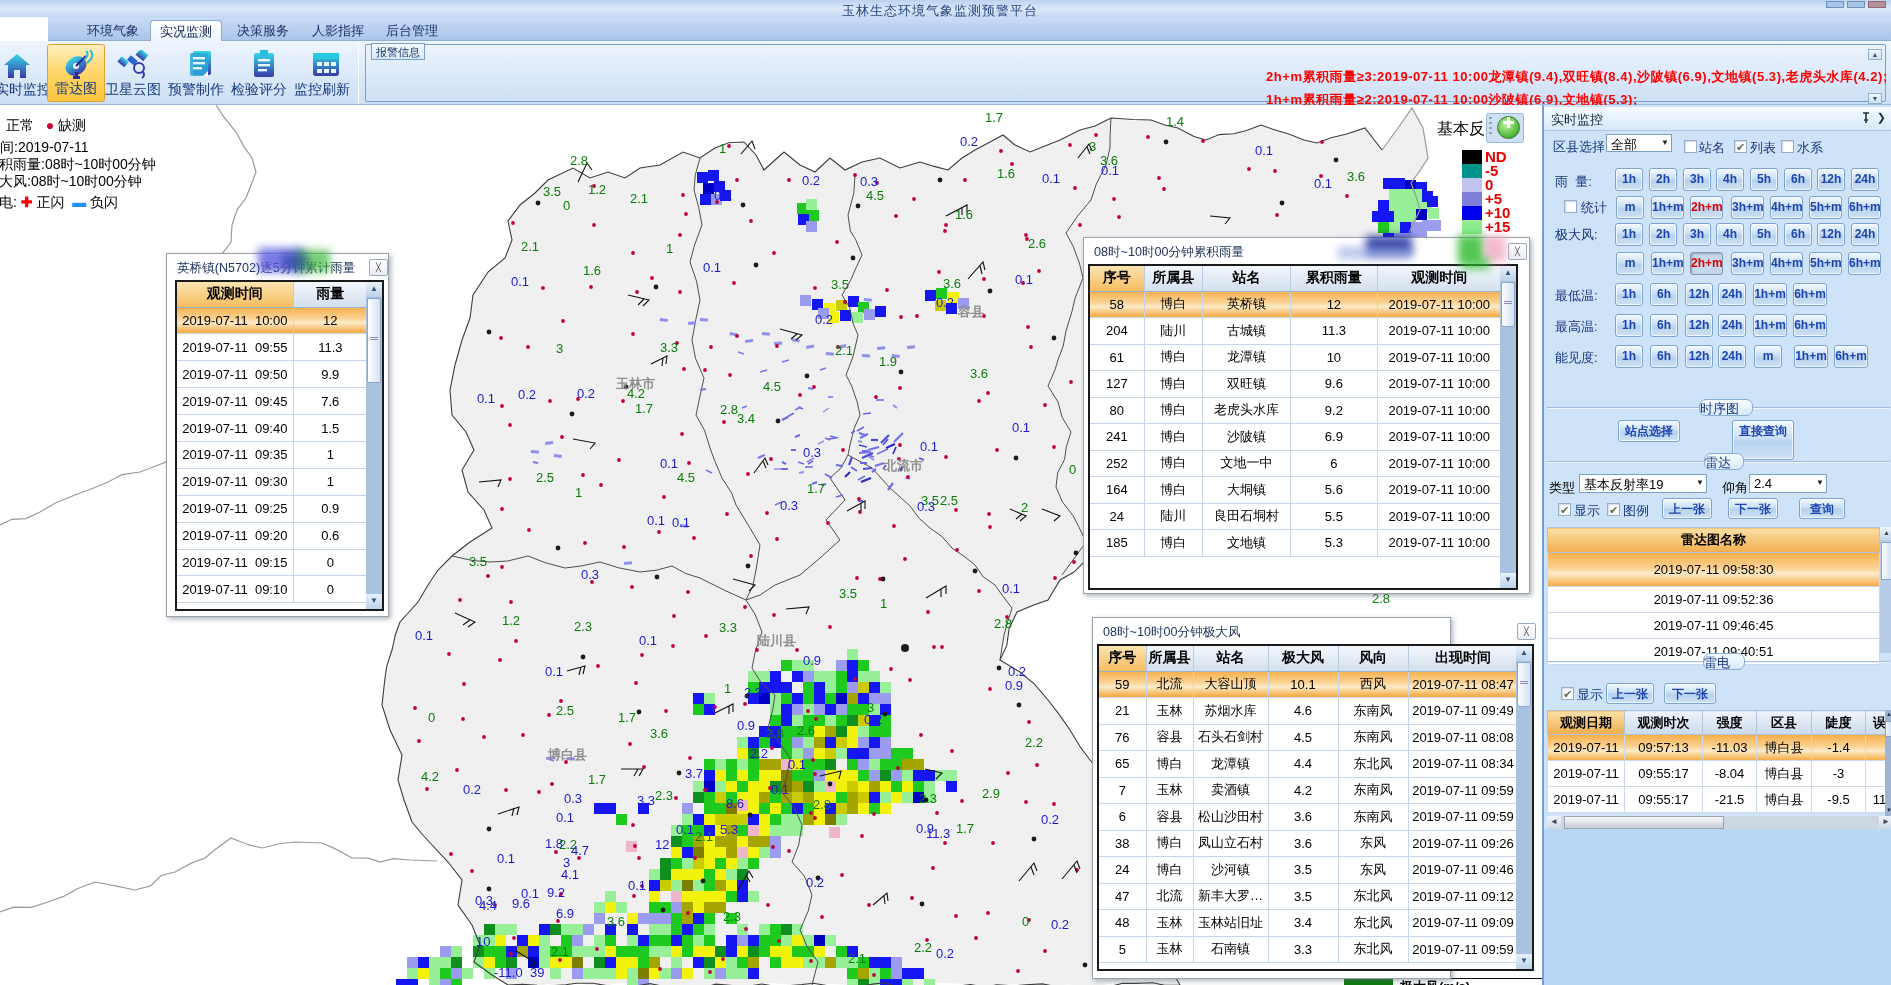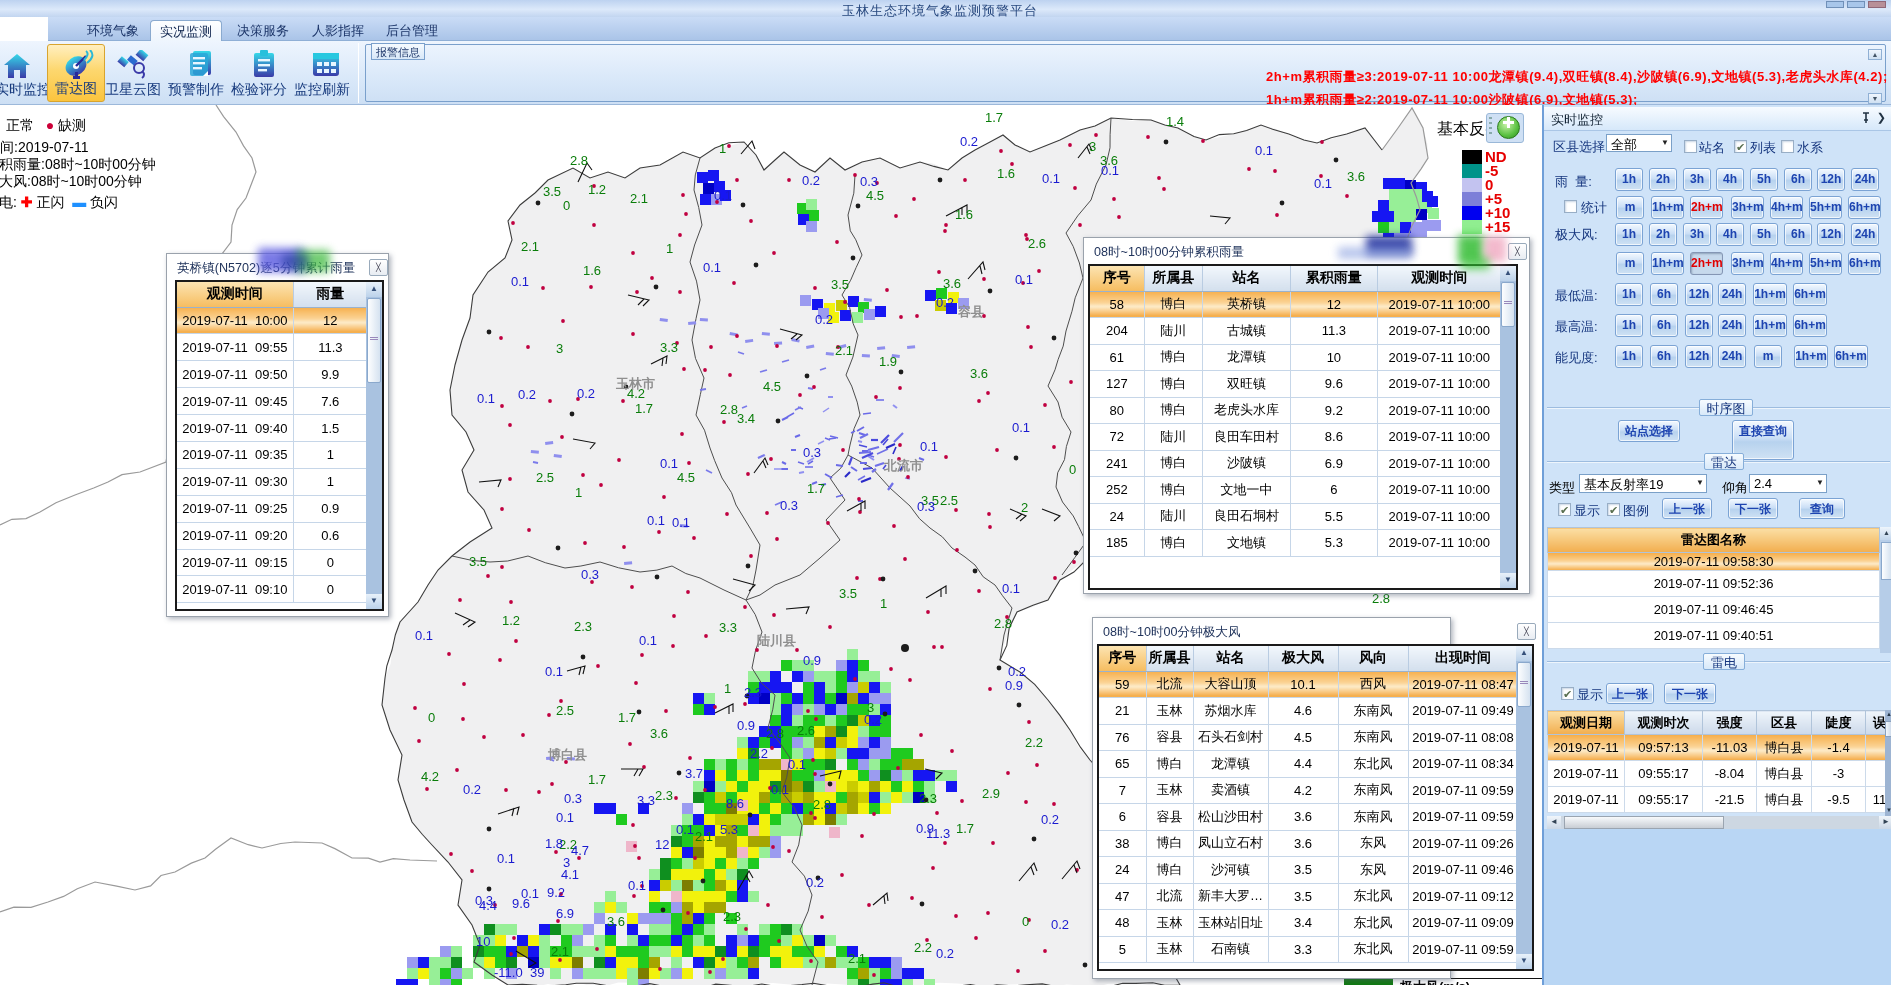--- a/index.html
+++ b/index.html
@@ -47,21 +47,21 @@
 #side{left:1542px;top:105px;width:349px;height:880px;background:#cfe3f8;border-left:2px solid #6f9fd8;}
 #side .hdr{position:absolute;left:0;top:2px;width:349px;height:24px;background:linear-gradient(#f7fbff,#d6e8fa);border-bottom:1px solid #aac6e6;font-size:13px;color:#123;padding:4px 0 0 7px;}
 .slbl{position:absolute;font-size:13px;color:#16367e;white-space:nowrap;}
 .sbtn{position:absolute;height:23px;background:linear-gradient(#f3f9ff,#cBdff6 45%,#b7d2ee 55%,#cfe2f4);border:1px solid #7ba3d4;border-radius:3px;font-size:12px;font-weight:bold;color:#1d44b0;text-align:center;line-height:21px;box-shadow:inset 0 0 0 1px rgba(255,255,255,.7);}
 .sbtn.red{color:#e00000;}
 .sbtn.pressed{background:#c6d9ec;border:1px solid #8496b4;box-shadow:inset 1px 1px 2px rgba(60,80,110,.4);}
 .cb{position:absolute;width:13px;height:13px;background:#fff;border:1px solid #98aec6;box-shadow:inset 1px 1px 2px #c9d6e4;font-size:11px;line-height:12px;text-align:center;color:#5a7050;}
 .combo{position:absolute;background:#fff;border:1px solid #7aa0c8;font-size:13px;color:#000;padding:1px 0 0 4px;}
 .combo .ar{position:absolute;right:2px;top:3px;font-size:8px;color:#222;}
 .grpline{position:absolute;left:3px;width:343px;height:1px;background:#9dbcdf;box-shadow:0 1px 0 #eef5fc;}
-.grplbl{position:absolute;background:linear-gradient(#f6fbff,#d8e9f9);border:1px solid #86aed9;border-radius:2px;font-size:13px;color:#16367e;text-align:center;}
+.grplbl{position:absolute;background:linear-gradient(#f6fbff,#d8e9f9);border:1px solid #86aed9;border-radius:7px;font-size:13px;color:#16367e;text-align:left;}
 .stbl{position:absolute;border-collapse:collapse;table-layout:fixed;background:#fff;}
 .stbl th{font-size:13px;font-weight:bold;color:#000;background:linear-gradient(#eff5fb,#ccd9ea);border:1px solid #b0c4da;}
 .stbl th.or{background:linear-gradient(#fbdFA5,#f2ae4e);}
 .stbl td{font-size:13px;color:#000;text-align:center;border:1px solid #ccdAEA;background:#fff;white-space:nowrap;overflow:hidden;}
 .stbl tr.sel td{background:linear-gradient(#f6b04e,#fbd395 45%,#fdeccb 60%,#f4a943);}
 .smudge{position:absolute;filter:blur(4px);opacity:.85;}
 </style></head>
 <body>
 
 <div id="titlebar" class="abs">
@@ -1481,38 +1481,38 @@
             <td style="height:26.5px">2019-07-11 10:00</td>
           </tr>
           <tr>
             <td style="height:26.5px">80</td>
             <td style="height:26.5px">博白</td>
             <td style="height:26.5px">老虎头水库</td>
             <td style="height:26.5px">9.2</td>
             <td style="height:26.5px">2019-07-11 10:00</td>
           </tr>
           <tr>
-            <td style="height:26.5px">72</td>
-            <td style="height:26.5px">陆川</td>
-            <td style="height:26.5px">良田车田村</td>
-            <td style="height:26.5px">8.6</td>
-            <td style="height:26.5px">2019-07-11 10:00</td>
-          </tr>
-          <tr>
             <td style="height:26.5px">241</td>
             <td style="height:26.5px">博白</td>
             <td style="height:26.5px">沙陂镇</td>
             <td style="height:26.5px">6.9</td>
             <td style="height:26.5px">2019-07-11 10:00</td>
           </tr>
           <tr>
             <td style="height:26.5px">252</td>
             <td style="height:26.5px">博白</td>
             <td style="height:26.5px">文地一中</td>
             <td style="height:26.5px">6</td>
+            <td style="height:26.5px">2019-07-11 10:00</td>
+          </tr>
+          <tr>
+            <td style="height:26.5px">164</td>
+            <td style="height:26.5px">博白</td>
+            <td style="height:26.5px">大垌镇</td>
+            <td style="height:26.5px">5.6</td>
             <td style="height:26.5px">2019-07-11 10:00</td>
           </tr>
           <tr>
             <td style="height:26.5px">24</td>
             <td style="height:26.5px">陆川</td>
             <td style="height:26.5px">良田石垌村</td>
             <td style="height:26.5px">5.5</td>
             <td style="height:26.5px">2019-07-11 10:00</td>
           </tr>
           <tr>
@@ -1748,21 +1748,21 @@
     <div class="slbl" style="left:79px;top:397px">图例</div>
 <div class="sbtn" style="left:118px;top:393px;width:50px;height:21px">上一张</div>
 <div class="sbtn" style="left:184px;top:393px;width:50px;height:21px">下一张</div>
 <div class="sbtn" style="left:255px;top:393px;width:46px;height:21px">查询</div>
 <table class="stbl" style="left:3px;top:422px;width:333px">
       <tbody>
         <tr>
           <th class="or" style="height:25px">雷达图名称</th>
         </tr>
         <tr class="sel">
-          <td style="height:18px">2019-07-11 09:58:30</td>
+          <td style="height:34px">2019-07-11 09:58:30</td>
         </tr>
         <tr>
           <td style="height:26px">2019-07-11 09:52:36</td>
         </tr>
         <tr>
           <td style="height:26px">2019-07-11 09:46:45</td>
         </tr>
         <tr>
           <td style="height:26px">2019-07-11 09:40:51</td>
         </tr>

